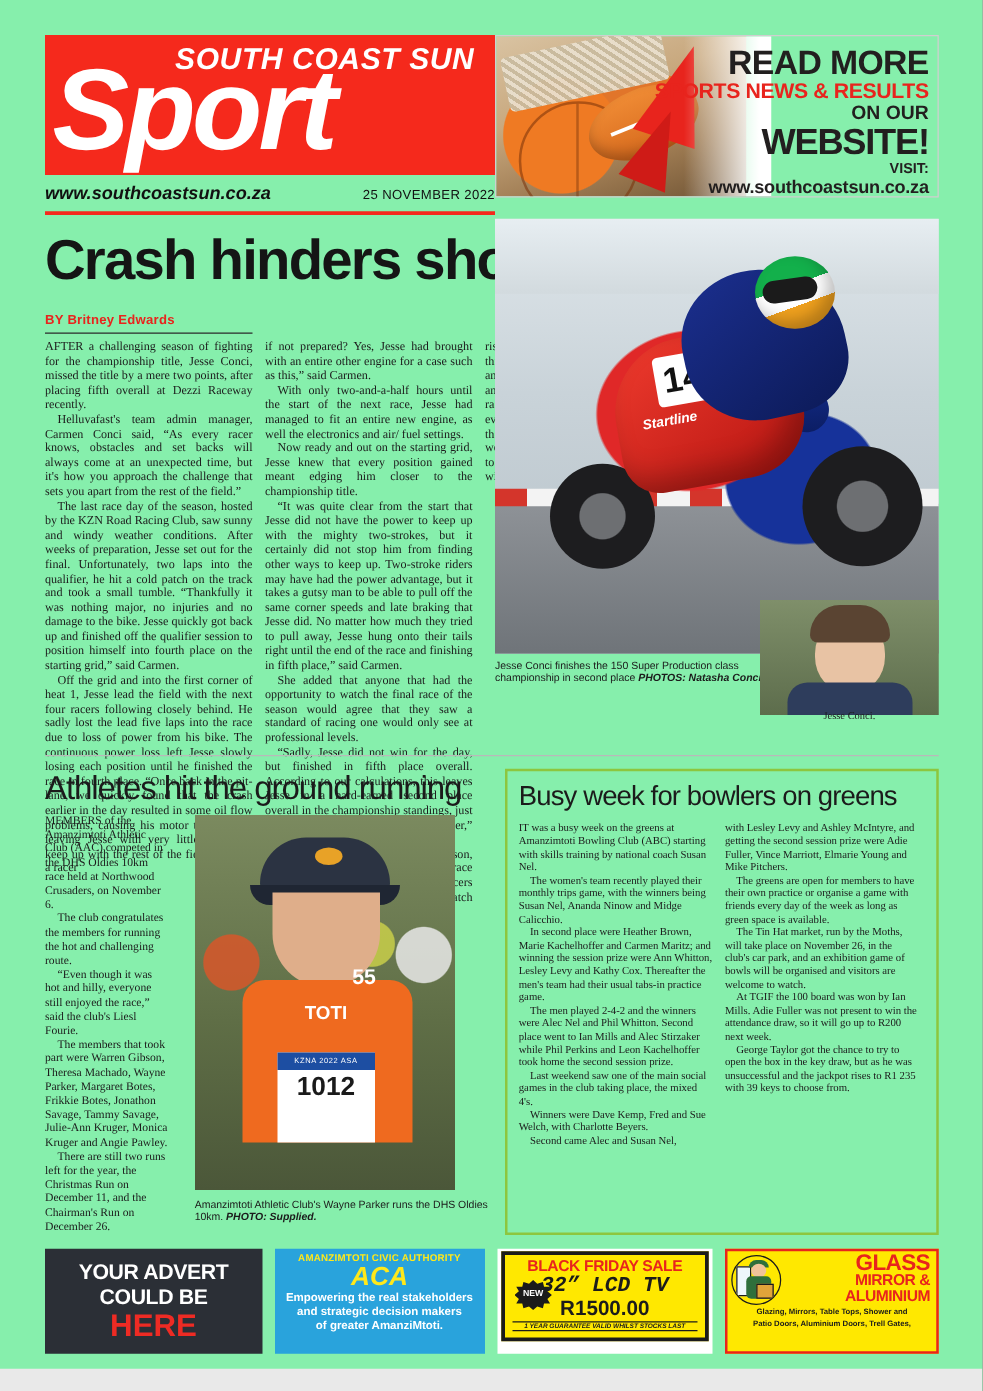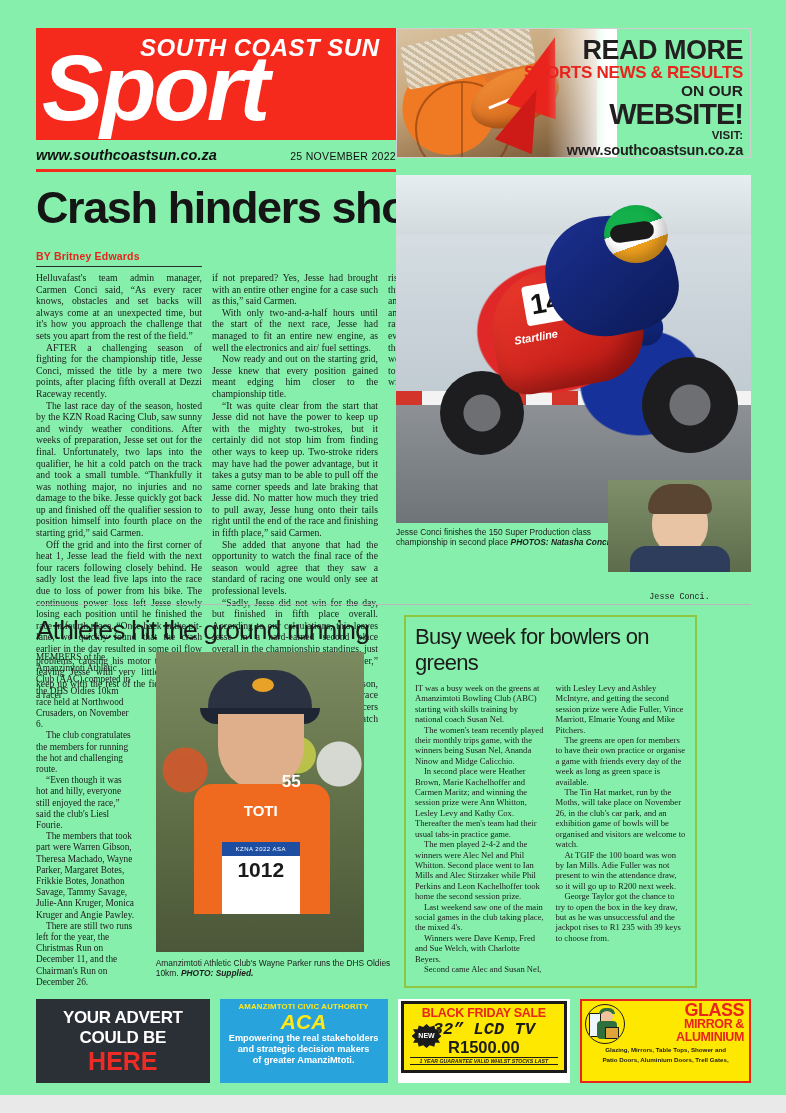--- a/index.html
+++ b/index.html
@@ -93,22 +93,22 @@
 
   .caption{position:absolute;left:0;top:352px;width:224px;font-family:"Liberation Sans",sans-serif;
     font-size:8.4px;line-height:10.4px;color:#1b1b1b;}
   .cap-credit{font-style:italic;font-weight:bold;}
 
   .portrait{position:absolute;left:608px;top:480px;width:143px;height:92px;overflow:hidden;
     background:linear-gradient(180deg,#7f8f6a,#5d6d4c);}
   .portrait .p-face{position:absolute;left:44px;top:12px;width:56px;height:62px;border-radius:50% 50% 46% 46%;background:#e8c3a4;}
   .portrait .p-hair{position:absolute;left:40px;top:4px;width:64px;height:30px;border-radius:32px 32px 8px 8px;background:#5a4432;}
   .portrait .p-shirt{position:absolute;left:22px;top:66px;width:100px;height:34px;border-radius:16px 16px 0 0;background:#2e3d5c;}
-  .portrait-cap{position:absolute;left:608px;top:592px;width:143px;text-align:center;
-    font-family:Liberation Mono, monospace;font-size:8.4px;color:#1b1b1b;}
+  .portrait-cap{position:absolute;left:608px;top:568px;width:143px;text-align:center;
+    font-family:Liberation Serif, serif;font-size:8.4px;color:#1b1b1b;}
 
   .sep{height:1px;background:#b9b9b9;margin-top:8px;}
 
   
   .lower{display:flex;gap:10px;margin-top:10px;}
   .left-sec{width:358px;}
   .sec-head{font-family:"Liberation Sans",sans-serif;font-size:26.5px;line-height:30px;color:#1b1b1b;letter-spacing:-.9px;}
   .ath-body{display:flex;gap:20px;margin-top:7px;}
   .ath-col{width:140px;}
   .ath-col p{margin:0;font-size:9.3px;line-height:11.2px;color:#1b1b1b;text-align:left;}
@@ -128,21 +128,21 @@
     font-family:"Liberation Sans",sans-serif;font-weight:bold;font-size:15px;color:#fff;}
   .ath-photo .r-55{position:absolute;left:126px;top:120px;font-family:"Liberation Sans",sans-serif;
     font-weight:bold;font-size:17px;color:#fff;}
   .ath-photo .crowd{position:absolute;left:0;top:58px;width:100%;height:150px;
     background:radial-gradient(circle at 14% 40%,#d8572a 0 22px,transparent 23px),
                radial-gradient(circle at 88% 36%,#e9e9e9 0 22px,transparent 23px),
                radial-gradient(circle at 68% 30%,#c9cf4a 0 18px,transparent 19px);opacity:.85;}
   .ath-cap{margin-top:6px;font-family:"Liberation Sans",sans-serif;font-size:8.4px;line-height:10.4px;color:#1b1b1b;}
   .ath-cap .c-credit{font-style:italic;font-weight:bold;}
 
-  .bowl-box{width:293px;border:2px solid #8dc63f;padding:7px 9px 8px 9px;box-sizing:border-box;}
+  .bowl-box{width:347px;border:2px solid #8dc63f;padding:7px 9px 8px 9px;box-sizing:border-box;}
   .bowl-head{font-family:"Liberation Sans",sans-serif;font-size:22px;line-height:26px;color:#1b1b1b;letter-spacing:-.7px;}
   .bowl-body{display:flex;gap:10px;margin-top:7px;}
   .bowl-col{width:155px;}
   .bowl-col p{margin:0;font-size:8.6px;line-height:10.4px;color:#1b1b1b;text-align:left;}
   .bowl-col p+p{text-indent:9px;}
 
   
   .ads{display:flex;gap:10px;margin-top:11px;align-items:flex-start;}
   .ad-here{width:177px;height:84px;background:#2b2f36;color:#fff;text-align:center;box-sizing:border-box;padding-top:9px;}
   .ad-here .l1{font-family:"Liberation Sans",sans-serif;font-weight:bold;font-size:17px;letter-spacing:-.3px;}
@@ -216,22 +216,22 @@
     </div>
   </div>
 
   <div class="headline">Crash hinders shot at title</div>
 
   <div class="byline">BY Britney Edwards</div>
   <div class="byrule"></div>
 
   <div class="story">
     <div class="col">
+      <p>AFTER a challenging season of fighting for the championship title, Jesse Conci, missed the title by a mere two points, after placing fifth overall at Dezzi Raceway recently.</p>
       <p>Helluvafast's team admin manager, Carmen Conci said, “As every racer knows, obstacles and set backs will always come at an unexpected time, but it's how you approach the challenge that sets you apart from the rest of the field.”</p>
-      <p>AFTER a challenging season of fighting for the championship title, Jesse Conci, missed the title by a mere two points, after placing fifth overall at Dezzi Raceway recently.</p>
       <p>The last race day of the season, hosted by the KZN Road Racing Club, saw sunny and windy weather conditions. After weeks of preparation, Jesse set out for the final. Unfortunately, two laps into the qualifier, he hit a cold patch on the track and took a small tumble. “Thankfully it was nothing major, no injuries and no damage to the bike. Jesse quickly got back up and finished off the qualifier session to position himself into fourth place on the starting grid,” said Carmen.</p>
       <p>Off the grid and into the first corner of heat 1, Jesse lead the field with the next four racers following closely behind. He sadly lost the lead five laps into the race due to loss of power from his bike. The continuous power loss left Jesse slowly losing each position until he finished the race in fourth place. “Once back in the pit-lane, we quickly found that the crash earlier in the day resulted in some oil flow problems, causing his motor to seize up, leaving Jesse with very little power to keep up with the rest of the field. What is a racer</p>
     </div>
     <div class="col">
       <p>if not prepared? Yes, Jesse had brought with an entire other engine for a case such as this,” said Carmen.</p>
       <p>With only two-and-a-half hours until the start of the next race, Jesse had managed to fit an entire new engine, as well the electronics and air/ fuel settings.</p>
       <p>Now ready and out on the starting grid, Jesse knew that every position gained meant edging him closer to the championship title.</p>
       <p>“It was quite clear from the start that Jesse did not have the power to keep up with the mighty two-strokes, but it certainly did not stop him from finding other ways to keep up. Two-stroke riders may have had the power advantage, but it takes a gutsy man to be able to pull off the same corner speeds and late braking that Jesse did. No matter how much they tried to pull away, Jesse hung onto their tails right until the end of the race and finishing in fifth place,” said Carmen.</p>
       <p>She added that anyone that had the opportunity to watch the final race of the season would agree that they saw a standard of racing one would only see at professional levels.</p>
       <p>“Sadly, Jesse did not win for the day, but finished in fifth place overall. According to our calculations, this leaves Jesse in a hard-earned second place overall in the championship standings, just two points off the championship winner,” said Carmen.</p>

